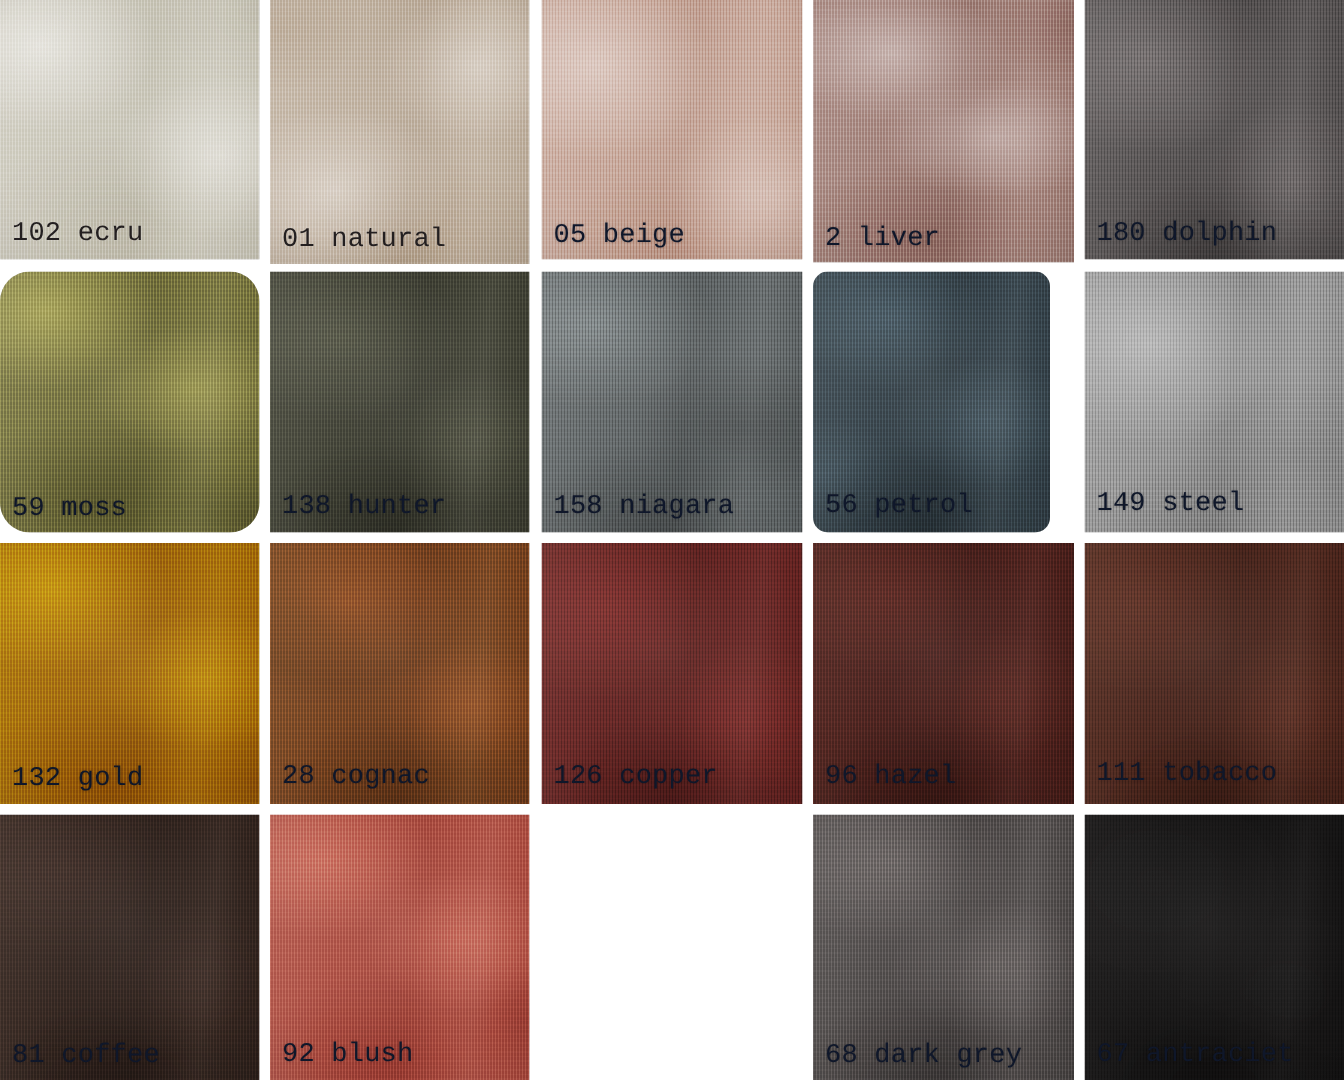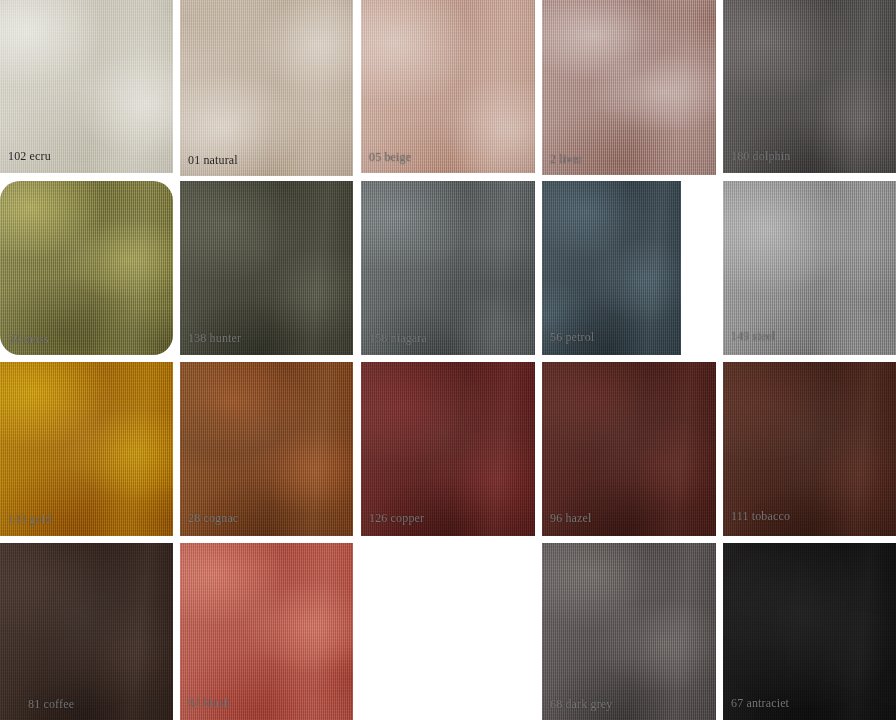--- a/index.html
+++ b/index.html
@@ -91,29 +91,29 @@
       radial-gradient(125% 115% at 48% 42%,
         rgba(255,255,255,.07) 0%,
         rgba(255,255,255,0) 46%,
         rgba(0,0,0,.13) 100%);
   }
 
   .swatch-label {
     position: absolute;
     left: 8px;
     z-index: 6;
-    font-family: Liberation Serif, serif;
-    font-size: 12px;
+    font-family: Liberation Mono, monospace;
+    font-size: 18px;
     line-height: 16px;
     letter-spacing: .15px;
     white-space: nowrap;
     pointer-events: none;
   }
   .swatch-label.light {
-    color: #737373;
+    color: #0f172a;
     text-shadow: 0 0 2px rgba(0,0,0,.22);
   }
   .swatch-label.dark {
     color: #231f20;
     text-shadow: 0 0 2px rgba(255,255,255,.18);
   }
 </style>
 </head>
 <body>
 
@@ -175,21 +175,21 @@
       <div class="swatch-label light" style="bottom: 9px;">138 hunter</div>
     </div>
     <div class="swatch" style="left: 361px; top: 181px; width: 174px; height: 174px;">
       <div class="swatch-fill" style="background: rgb(92, 97, 98);"></div>
       <div class="swatch-cloud" style="background-image: radial-gradient(50% 36% at 26% 26%, rgba(255, 255, 255, 0.32) 0%, rgba(255, 255, 255, 0) 72%), radial-gradient(48% 30% at 72% 58%, rgba(0, 0, 0, 0.22) 0%, rgba(0, 0, 0, 0) 72%), radial-gradient(54% 40% at 44% 92%, rgba(0, 0, 0, 0.24) 0%, rgba(0, 0, 0, 0) 74%);"></div>
       <div class="swatch-weave"></div>
       <div class="swatch-sheen"></div>
       <div class="swatch-vignette"></div>
       <div class="swatch-label light" style="bottom: 9px;">158 niagara</div>
     </div>
-    <div class="swatch" style="left: 542px; top: 181px; width: 139px; height: 174px;">
+    <div class="swatch" style="left: 542px; top: 181px; width: 158px; height: 174px; border-radius: 10px;">
       <div class="swatch-fill" style="background: rgb(57, 71, 79);"></div>
       <div class="swatch-cloud" style="background-image: radial-gradient(46% 32% at 36% 24%, rgba(255, 255, 255, 0.38) 0%, rgba(255, 255, 255, 0) 70%), radial-gradient(44% 28% at 68% 56%, rgba(255, 255, 255, 0.3) 0%, rgba(255, 255, 255, 0) 70%), radial-gradient(56% 38% at 46% 90%, rgba(0, 0, 0, 0.26) 0%, rgba(0, 0, 0, 0) 74%), radial-gradient(34% 24% at 14% 72%, rgba(255, 255, 255, 0.22) 0%, rgba(255, 255, 255, 0) 70%);"></div>
       <div class="swatch-weave"></div>
       <div class="swatch-sheen"></div>
       <div class="swatch-vignette"></div>
       <div class="swatch-label light" style="bottom: 10px;">56 petrol</div>
     </div>
     <div class="swatch" style="left: 723px; top: 181px; width: 173px; height: 174px;">
       <div class="swatch-fill" style="background: rgb(143, 143, 143);"></div>
       <div class="swatch-cloud" style="background-image: radial-gradient(54% 42% at 30% 32%, rgba(255, 255, 255, 0.34) 0%, rgba(255, 255, 255, 0) 74%), radial-gradient(48% 34% at 74% 66%, rgba(0, 0, 0, 0.16) 0%, rgba(0, 0, 0, 0) 72%), radial-gradient(52% 38% at 50% 94%, rgba(0, 0, 0, 0.18) 0%, rgba(0, 0, 0, 0) 74%);"></div>
@@ -237,21 +237,21 @@
       <div class="swatch-sheen"></div>
       <div class="swatch-vignette"></div>
       <div class="swatch-label light" style="bottom: 12px;">111 tobacco</div>
     </div>
     <div class="swatch" style="left: 0px; top: 543px; width: 173px; height: 177px;">
       <div class="swatch-fill" style="background: rgb(53, 38, 32);"></div>
       <div class="swatch-cloud" style="background-image: radial-gradient(52% 38% at 30% 26%, rgba(255, 255, 255, 0.24) 0%, rgba(255, 255, 255, 0) 72%), radial-gradient(46% 32% at 70% 60%, rgba(255, 255, 255, 0.18) 0%, rgba(255, 255, 255, 0) 72%), radial-gradient(56% 40% at 48% 94%, rgba(0, 0, 0, 0.22) 0%, rgba(0, 0, 0, 0) 74%);"></div>
       <div class="swatch-weave"></div>
       <div class="swatch-sheen"></div>
       <div class="swatch-vignette"></div>
-      <div class="swatch-label light" style="bottom: 8px; margin-left: 20px;">81 coffee</div>
+      <div class="swatch-label light" style="bottom: 8px;">81 coffee</div>
     </div>
     <div class="swatch" style="left: 180px; top: 543px; width: 173px; height: 177px;">
       <div class="swatch-fill" style="background: rgb(178, 85, 72);"></div>
       <div class="swatch-cloud" style="background-image: radial-gradient(48% 32% at 26% 24%, rgba(255, 255, 255, 0.38) 0%, rgba(255, 255, 255, 0) 72%), radial-gradient(44% 30% at 70% 48%, rgba(255, 255, 255, 0.32) 0%, rgba(255, 255, 255, 0) 70%), radial-gradient(54% 38% at 44% 86%, rgba(0, 0, 0, 0.22) 0%, rgba(0, 0, 0, 0) 74%), radial-gradient(34% 24% at 88% 72%, rgba(0, 0, 0, 0.18) 0%, rgba(0, 0, 0, 0) 70%);"></div>
       <div class="swatch-weave"></div>
       <div class="swatch-sheen"></div>
       <div class="swatch-vignette"></div>
       <div class="swatch-label light" style="bottom: 9px;">92 blush</div>
     </div>
     <div class="swatch" style="left: 542px; top: 543px; width: 174px; height: 177px; padding-left: 14px;">

